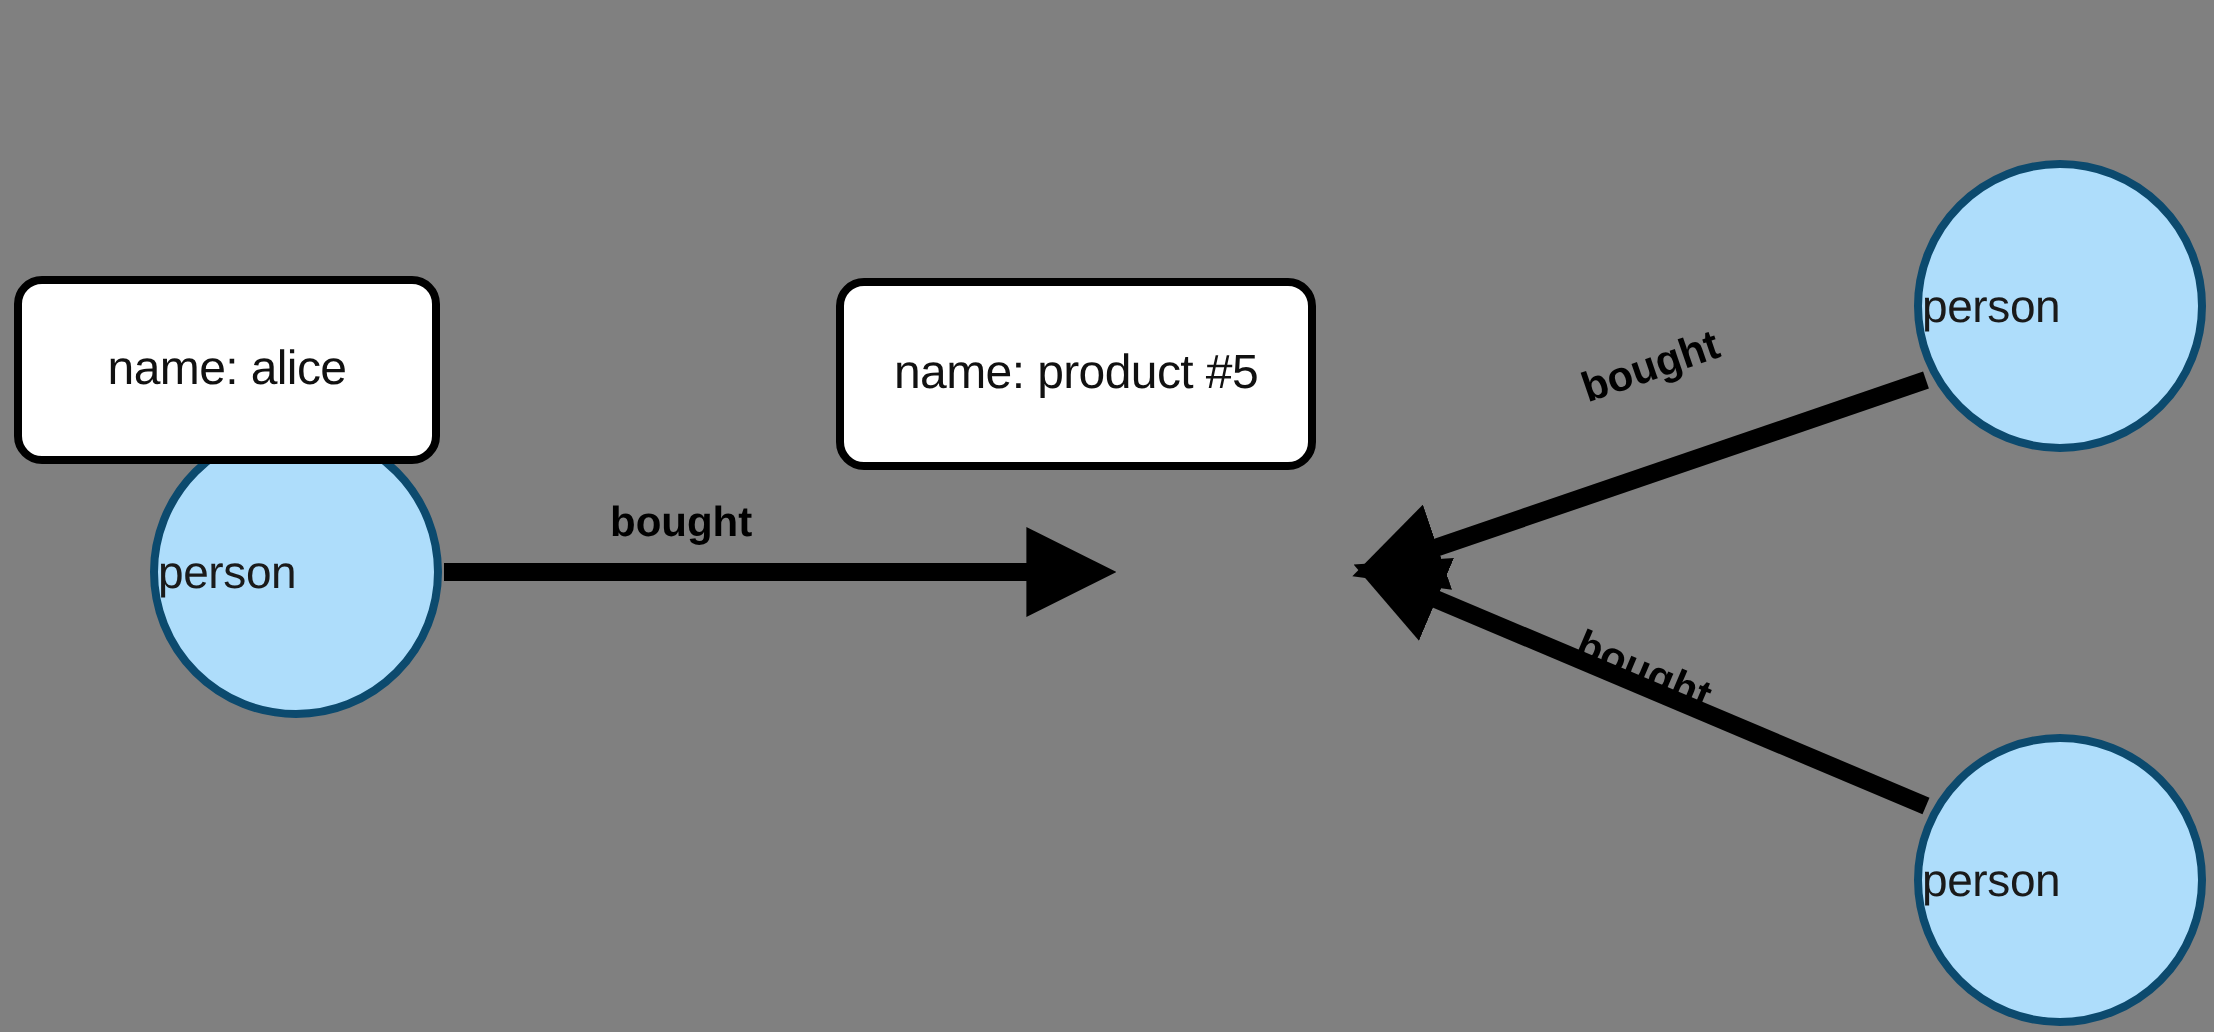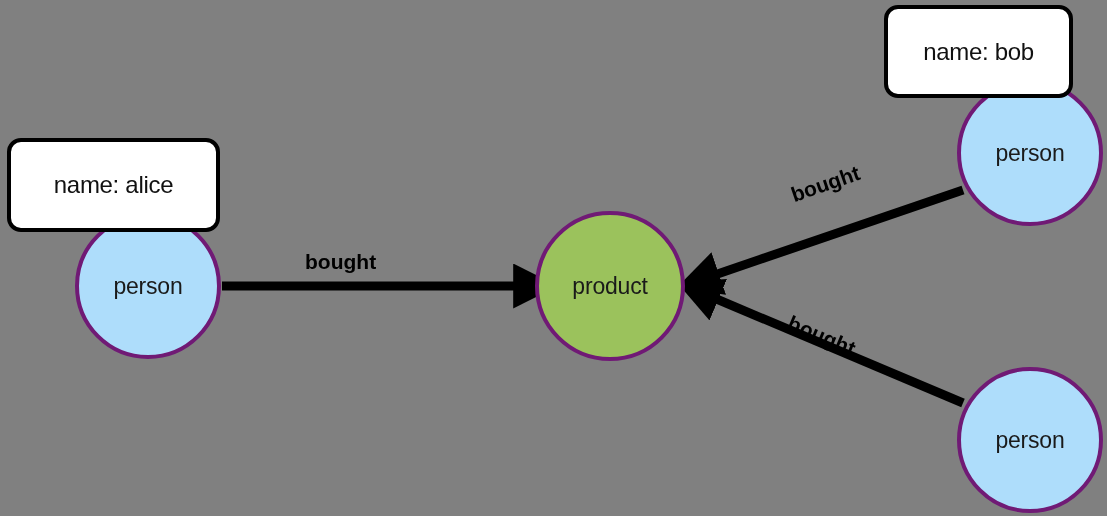--- a/index.html
+++ b/index.html
@@ -22,25 +22,24 @@
   #edge-layer {
     position: absolute;
     left: 0;
     top: 0;
     width: 1107px;
     height: 516px;
   }
   .node-circle {
     position: absolute;
     border-radius: 50%;
-    border: 4px solid #701a75;
+    border: 4px solid #0c4a6e;
     box-sizing: border-box;
     display: flex;
     align-items: center;
-    justify-content: center;
   }
   .node-label {
     font-size: 23px;
     color: #1a1a1a;
     font-family: "Liberation Sans", sans-serif;
     white-space: nowrap;
     letter-spacing: -0.2px;
   }
   .tooltip-box {
     position: absolute;
@@ -82,40 +81,37 @@
     </defs>
     <line x1="222" y1="286" x2="533" y2="286" stroke="#000000" stroke-width="9" marker-end="url(#arrow-head)"></line>
     <line x1="963" y1="190" x2="700" y2="280" stroke="#000000" stroke-width="9" marker-end="url(#arrow-head)"></line>
     <line x1="963" y1="403" x2="700" y2="292" stroke="#000000" stroke-width="9" marker-end="url(#arrow-head)"></line>
   </svg>
 
   <div class="node-circle" style="left:75px; top:213px; width:146px; height:146px; background:#AEDDFB;">
     <span class="node-label">person</span>
   </div>
 
-  <div class="node-circle" style="left:535px; top:211px; width:150px; height:150px; background:#9BC25C;">
-    <span class="node-label">product</span>
-  </div>
 
   <div class="node-circle" style="left:957px; top:80px; width:146px; height:146px; background:#AEDDFB;">
     <span class="node-label">person</span>
   </div>
 
   <div class="node-circle" style="left:957px; top:367px; width:146px; height:146px; background:#AEDDFB;">
     <span class="node-label">person</span>
   </div>
 
   <div class="tooltip-box" style="left:7px; top:138px; width:213px; height:94px;">
     <span class="tooltip-text">name: alice</span>
   </div>
 
+  <div class="tooltip-box" style="left:418px; top:139px; width:240px; height:96px;">
+    <span class="tooltip-text">name: product #5</span>
+  </div>
 
-  <div class="tooltip-box" style="left:884px; top:5px; width:189px; height:93px;">
-    <span class="tooltip-text">name: bob</span>
-  </div>
 
 
   <div class="edge-label" style="left:305px; top:250px; transform: rotate(0deg);">bought</div>
 
   <div class="edge-label" style="left:790px; top:172px; transform: rotate(-19deg);">bought</div>
 
   <div class="edge-label" style="left:786px; top:324px; transform: rotate(23deg);">bought</div>
 
 </div>
 

